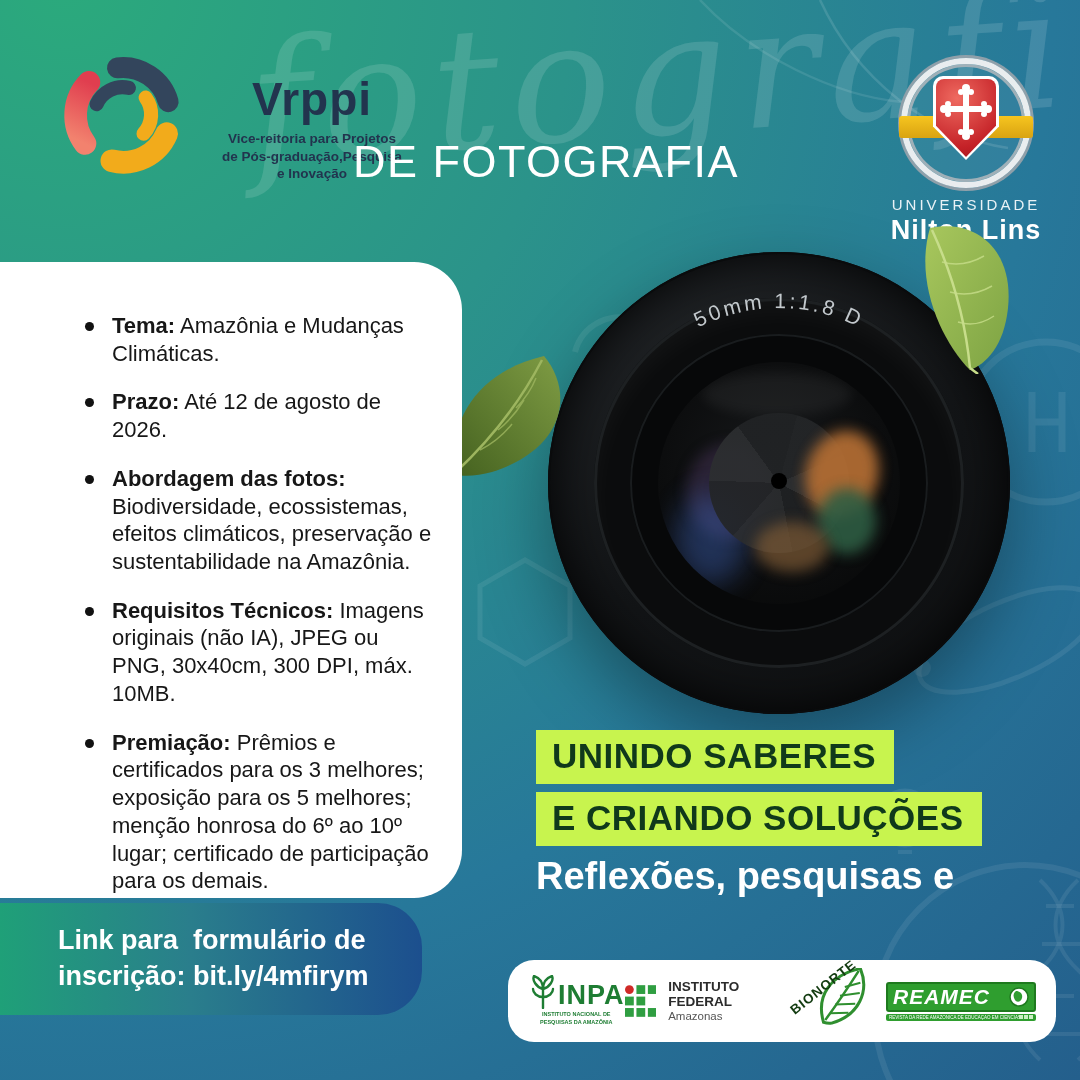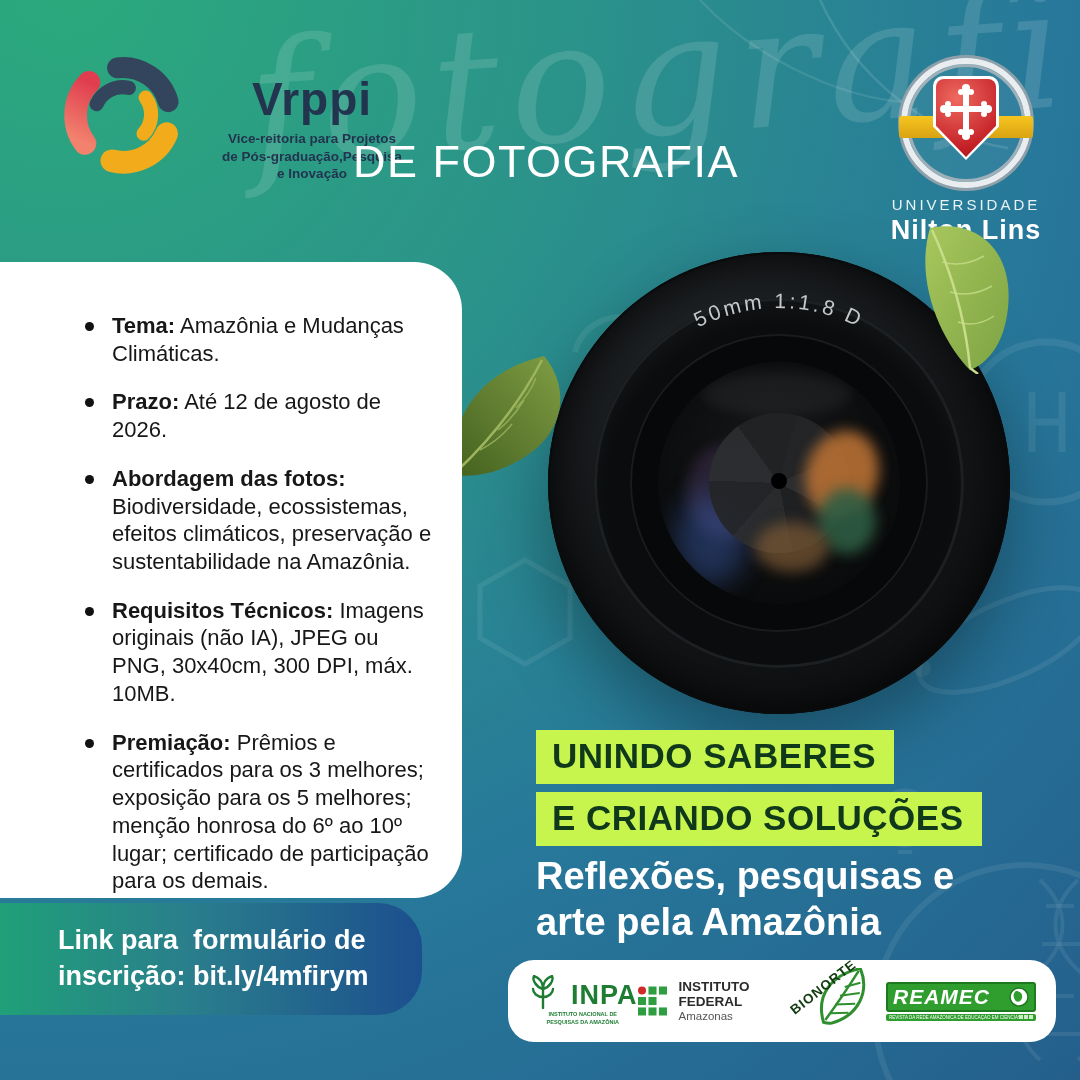--- a/index.html
+++ b/index.html
@@ -92,21 +92,21 @@
     font-size:35px;font-weight:bold;letter-spacing:.5px;text-align:right;}
   .slogan-sub{margin-top:4px;font-size:38px;font-weight:bold;color:#ffffff;line-height:1.2;}
 
   
   .partners{position:absolute;left:508px;top:960px;width:548px;height:82px;background:#ffffff;
     border-radius:26px;z-index:6;display:flex;align-items:center;justify-content:space-between;
     padding:6px 20px;box-sizing:border-box;}
   .p-logo{display:flex;align-items:center;}
   .inpa{flex-direction:column;line-height:1;}
   .inpa-row{display:flex;align-items:flex-end;}
-  .inpa-name{font-size:27px;font-weight:bold;color:#1E7D33;letter-spacing:1px;margin-left:13px;}
+  .inpa-name{font-size:27px;font-weight:bold;color:#1E7D33;letter-spacing:1px;}
   .inpa-cap{margin-top:2px;font-size:5.5px;color:#1E7D33;font-weight:bold;text-align:center;line-height:1.4;}
   .ifam{gap:12px;}
   .if-txt1{font-size:13.5px;font-weight:bold;color:#2b2b2b;line-height:1.1;}
   .if-txt2{font-size:11.5px;color:#555;}
   .bionorte{position:relative;width:96px;height:66px;}
   .bn-name{position:absolute;left:2px;top:36px;transform:rotate(-38deg);transform-origin:left center;
     font-size:13.5px;font-weight:bold;color:#123B10;letter-spacing:1px;}
   .reamec{flex-direction:column;align-items:stretch;width:150px;}
   .reamec-top{display:flex;align-items:center;justify-content:space-between;background:#2F9E2F;
     border:2px solid #1E7A1E;border-radius:3px;padding:1px 5px;}
@@ -267,21 +267,20 @@
   <div class="cta">
     <div class="cta-line">Link para  formulário de</div>
     <div class="cta-line">inscrição: bit.ly/4mfirym</div>
   </div>
 
   <div class="slogan">
     <div class="hl" style="background: rgb(200, 244, 78); color: rgb(16, 57, 27);">UNINDO SABERES</div>
     <div class="hl" style="background: rgb(200, 244, 78); color: rgb(16, 57, 27);">E CRIANDO SOLUÇÕES</div>
     <div class="slogan-sub">
       <div>Reflexões, pesquisas e</div>
-      <div>arte pela Amazônia</div>
     </div>
   </div>
 
   <div class="partners">
 
     <div class="p-logo inpa">
       <div class="inpa-row">
         <svg width="30" height="34" viewBox="0 0 30 34">
           <g stroke="#1E7D33" stroke-width="2.4" fill="none" stroke-linecap="round">
             <path d="M15 33 V12"></path>

